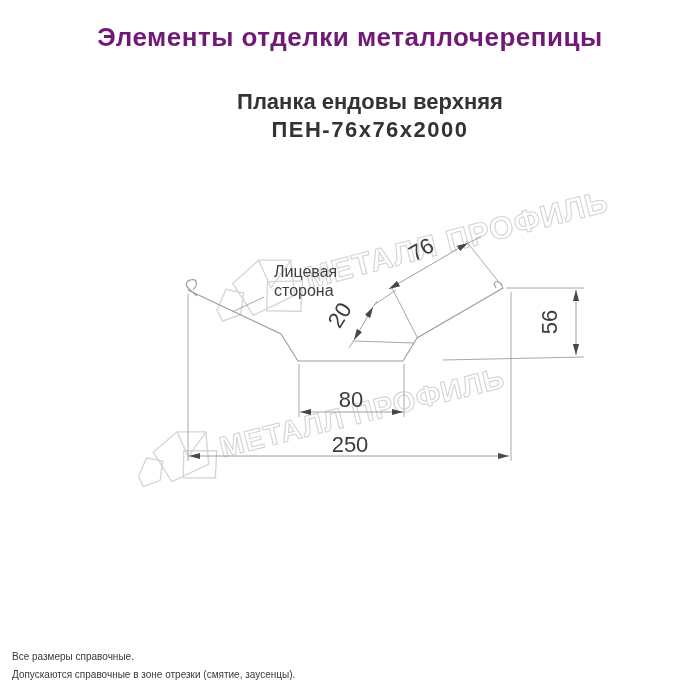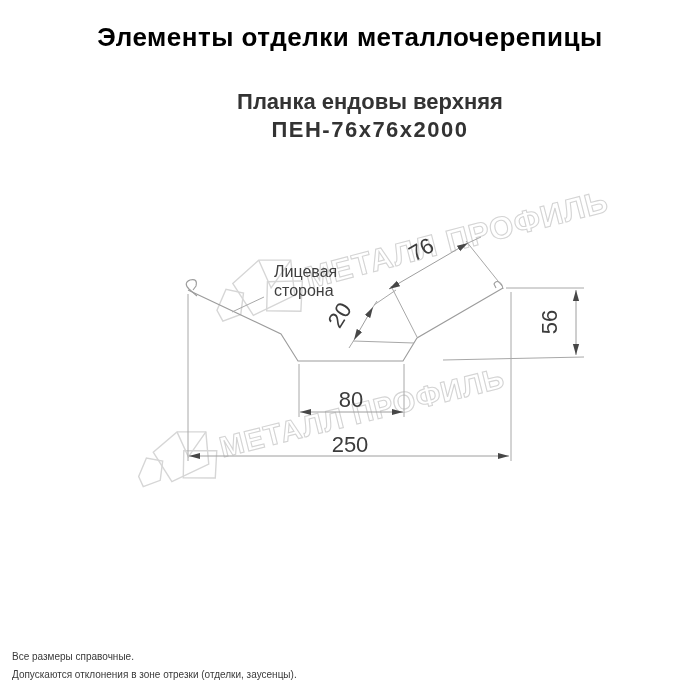--- a/index.html
+++ b/index.html
@@ -1,20 +1,20 @@
 <!DOCTYPE html>
 <html><head>
 <meta charset="utf-8">
 <style>
   html,body{margin:0;padding:0;background:#ffffff;}
   body{width:700px;height:700px;position:relative;overflow:hidden;
        font-family:"Liberation Sans", sans-serif;}
   .abs{position:absolute;}
   .title{top:22px;left:0;right:0;text-align:center;font-size:26px;font-weight:bold;
-         color:#000000;letter-spacing:.5px;}
+         color:#701a75;letter-spacing:.5px;}
   .subtitle{top:89px;left:0;right:0;text-align:center;font-size:22px;font-weight:bold;
             color:#333;transform:translateX(20px);}
   .model{top:117px;left:0;right:0;text-align:center;font-size:22px;font-weight:bold;
          color:#333;letter-spacing:1.5px;transform:translateX(20px);}
   .footer{left:12px;font-size:10px;color:#3a3a3a;line-height:18px;}
   .f1{top:648px;} .f2{top:666px;}
   svg.drawing{position:absolute;left:0;top:0;}
   svg text{font-family:"Liberation Sans", sans-serif;}
   .dimtxt{fill:#3c3c3c;font-size:22px;}
   .lbltxt{fill:#3f3f3f;font-size:16px;}
@@ -85,13 +85,13 @@
   <text class="dimtxt" x="351" y="407" text-anchor="middle">80</text>
   <text class="dimtxt" transform="translate(557,322) rotate(-90)" text-anchor="middle">56</text>
   <text class="dimtxt" transform="translate(425,256) rotate(-30)" text-anchor="middle">76</text>
   <text class="dimtxt" transform="translate(346,319) rotate(-58)" text-anchor="middle">20</text>
 
   <text class="lbltxt" x="274" y="277">Лицевая</text>
   <text class="lbltxt" x="274" y="296">сторона</text>
 </svg>
 
 <div class="abs footer f1">Все размеры справочные.</div>
-<div class="abs footer f2">Допускаются отклонения в зоне отрезки (отделки, заусенцы).</div>
+<div class="abs footer f2">Допускаются справочные в зоне отрезки (смятие, заусенцы).</div>
 
 </body></html>

